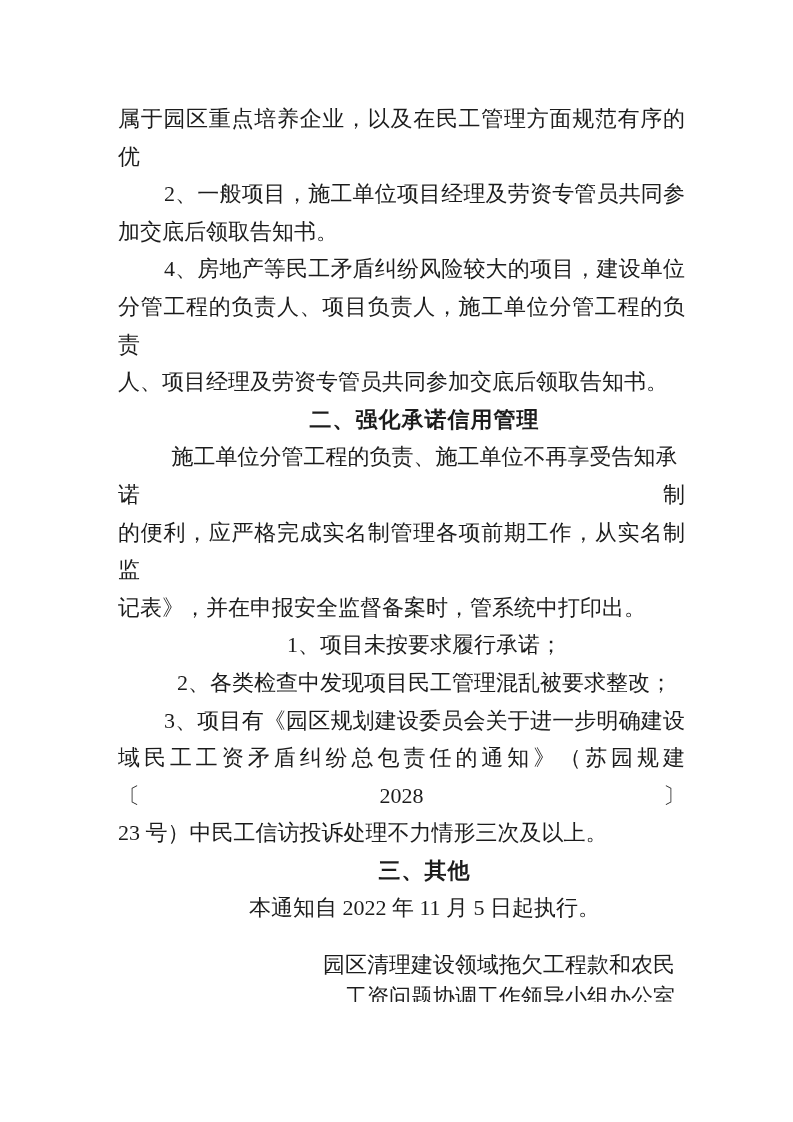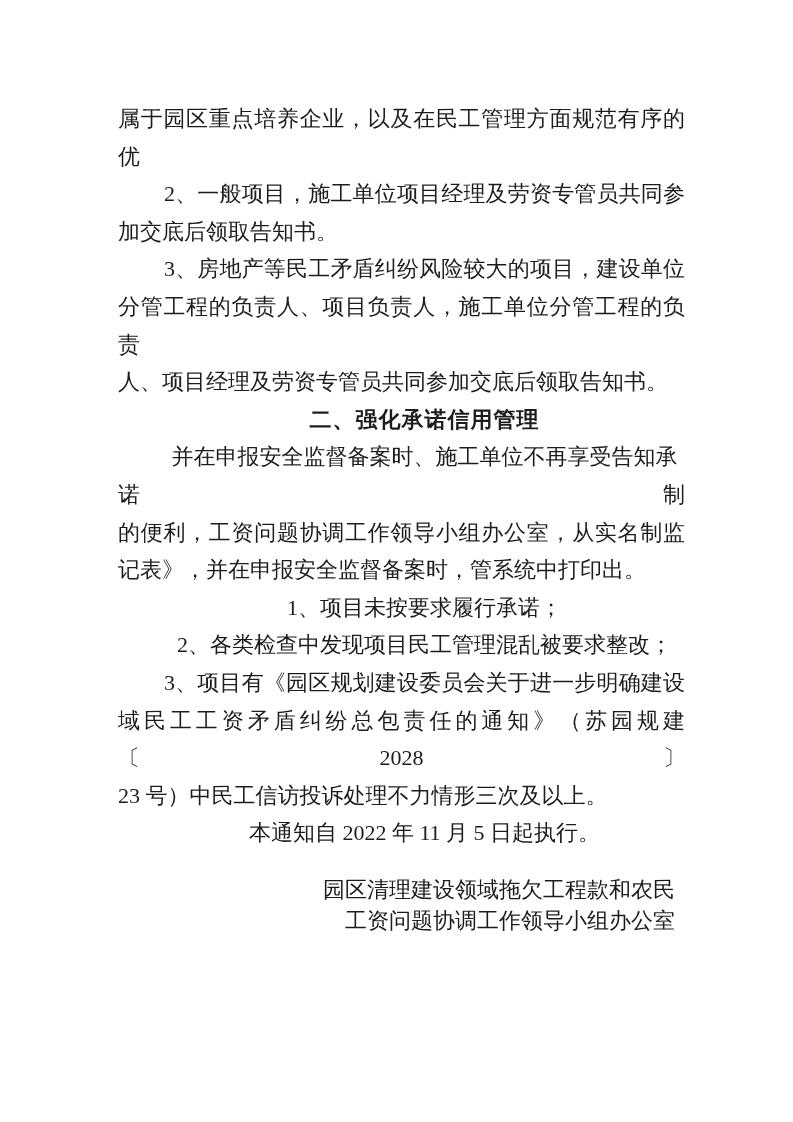--- a/index.html
+++ b/index.html
@@ -50,32 +50,33 @@
   }
 </style>
 </head>
 <body>
 
 <div class="page">
   <div class="content">
     <div class="line justify">属于园区重点培养企业，以及在民工管理方面规范有序的优</div>
     <div class="line justify indent">2、一般项目，施工单位项目经理及劳资专管员共同参</div>
     <div class="line">加交底后领取告知书。</div>
-    <div class="line justify indent">3、房地产等民工矛盾纠纷风险较大的项目，建设单位</div>
+    <div class="line justify indent">4、房地产等民工矛盾纠纷风险较大的项目，建设单位</div>
     <div class="line justify">分管工程的负责人、项目负责人，施工单位分管工程的负责</div>
     <div class="line">人、项目经理及劳资专管员共同参加交底后领取告知书。</div>
     <div class="line heading indent">二、强化承诺信用管理</div>
-    <div class="line justify indent">并在申报安全监督备案时、施工单位不再享受告知承诺制</div>
-    <div class="line justify">的便利，工资问题协调工作领导小组办公室，从实名制监</div>
+    <div class="line justify indent">施工单位分管工程的负责、施工单位不再享受告知承诺制</div>
+    <div class="line justify">的便利，应严格完成实名制管理各项前期工作，从实名制监</div>
     <div class="line">记表》，并在申报安全监督备案时，管系统中打印出。</div>
     <div class="line indent">1、项目未按要求履行承诺；</div>
     <div class="line indent">2、各类检查中发现项目民工管理混乱被要求整改；</div>
     <div class="line justify indent">3、项目有《园区规划建设委员会关于进一步明确建设</div>
     <div class="line justify">域民工工资矛盾纠纷总包责任的通知》（苏园规建〔2028〕</div>
     <div class="line">23 号）中民工信访投诉处理不力情形三次及以上。</div>
+    <div class="line heading indent">三、其他</div>
     <div class="line indent">本通知自 2022 年 11 月 5 日起执行。</div>
 
     <div class="signature">
       <div class="line">园区清理建设领域拖欠工程款和农民</div>
       <div class="line">工资问题协调工作领导小组办公室</div>
 
     </div>
   </div>
 
   <div class="page-number">—2—</div>

